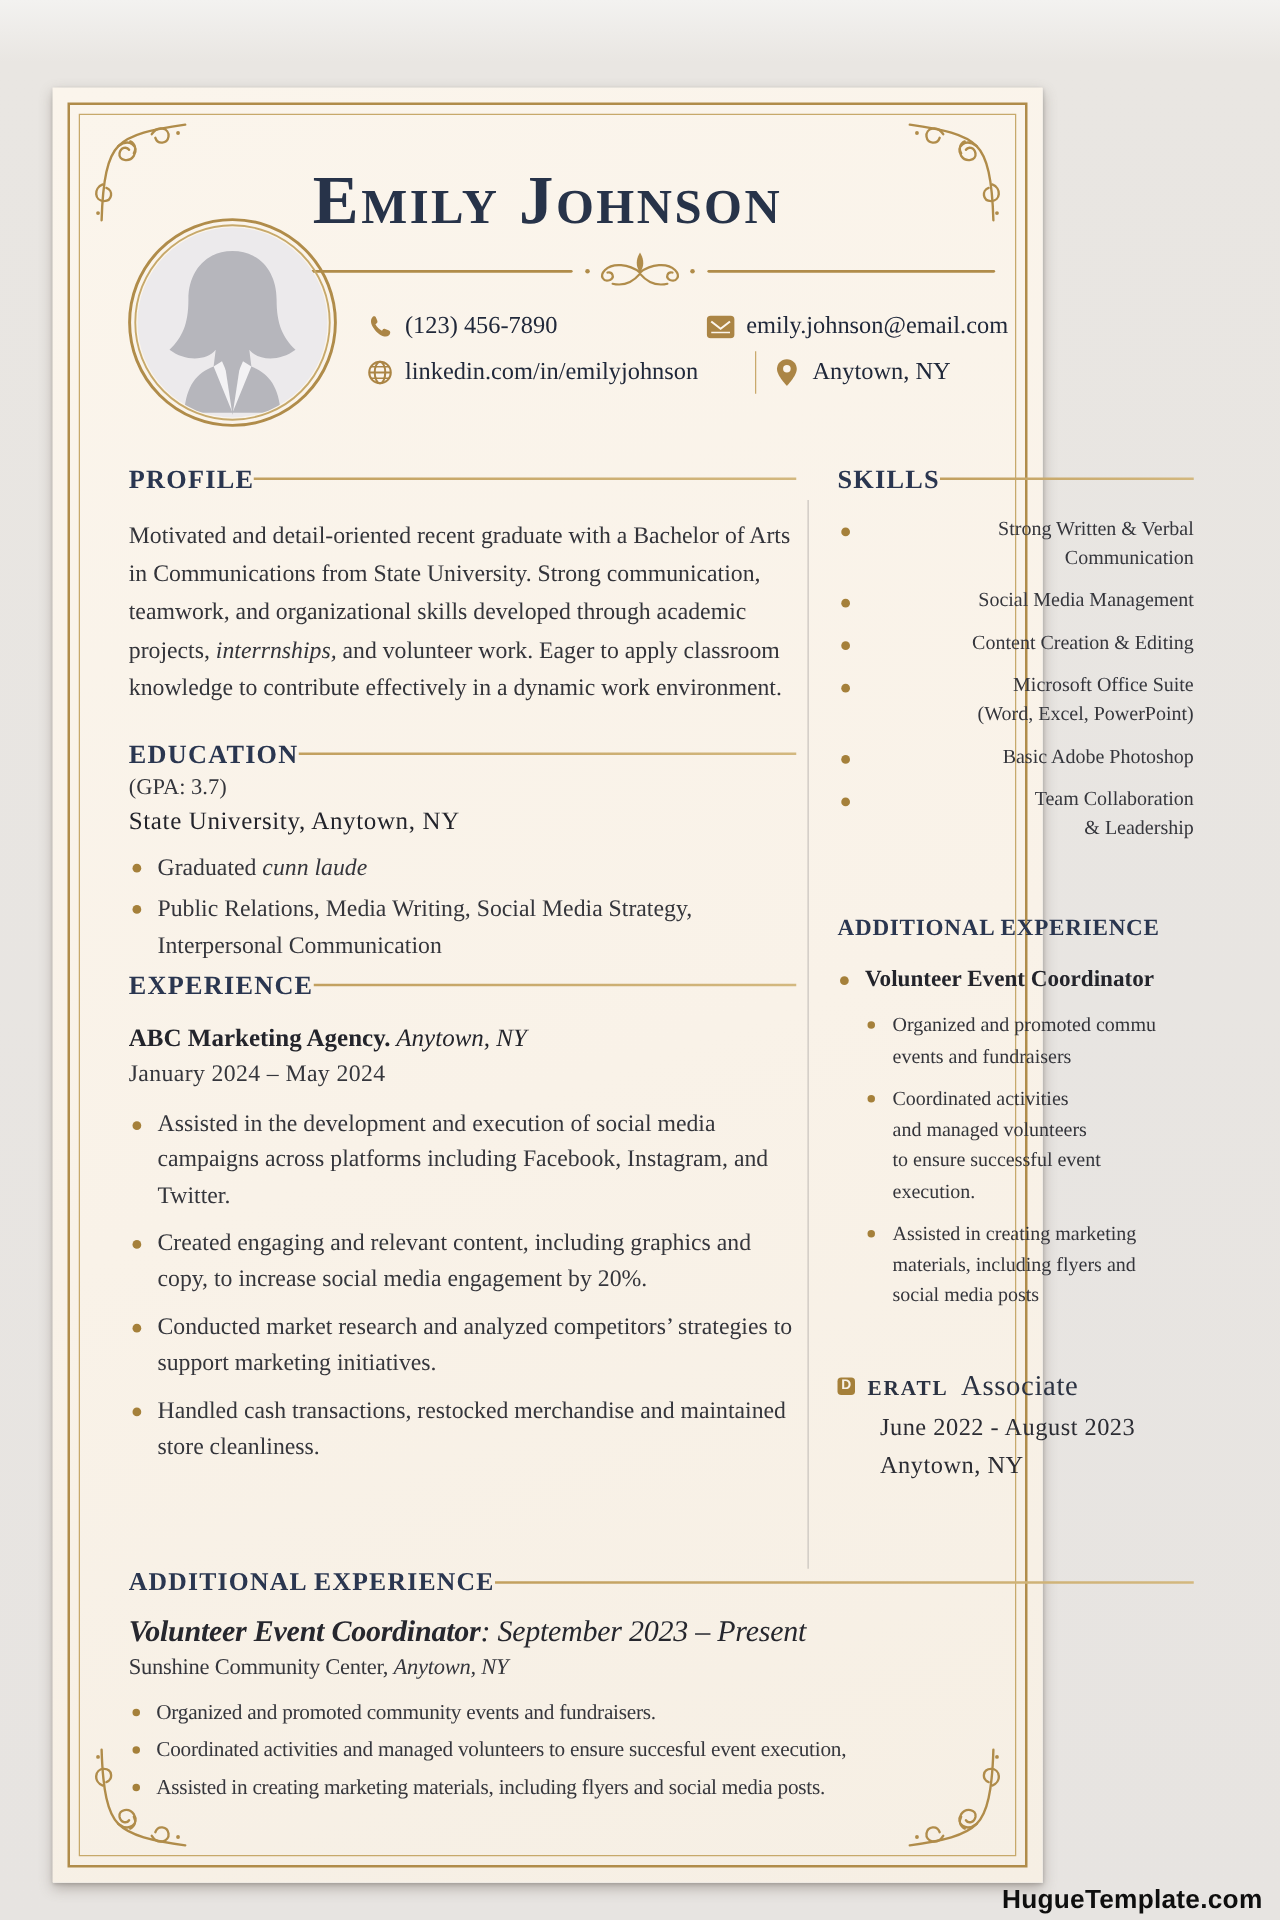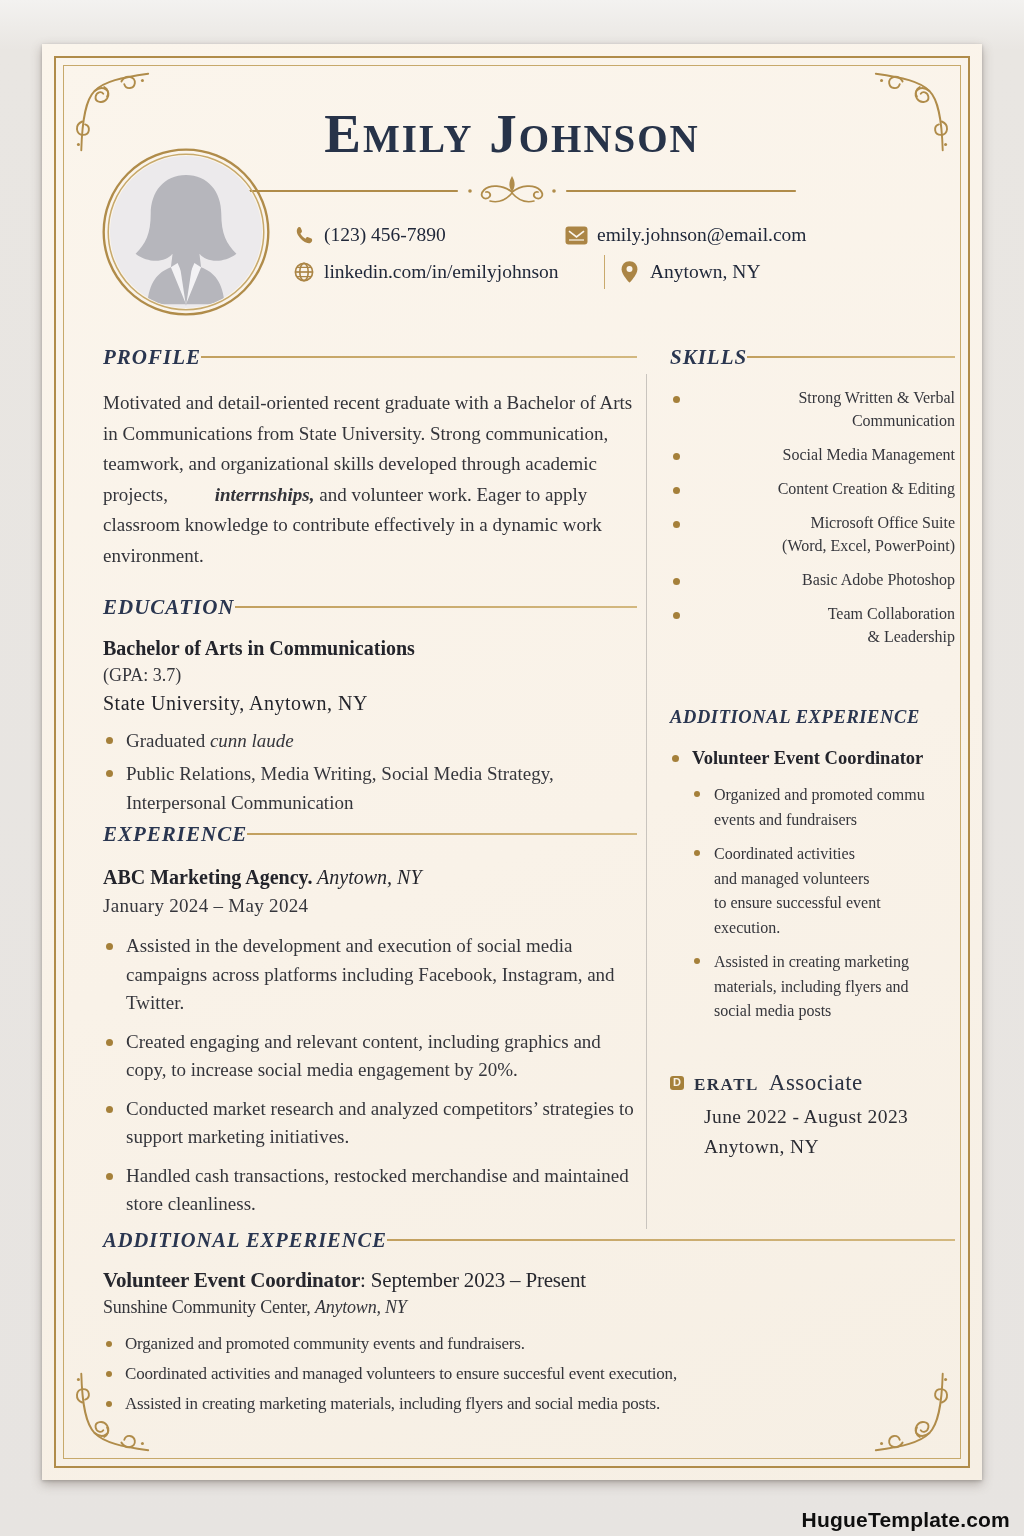--- a/index.html
+++ b/index.html
@@ -3,21 +3,21 @@
 <meta charset="utf-8">
 <style>
   html,body{margin:0;padding:0;}
   body{
     width:1024px;height:1536px;position:relative;overflow:hidden;
     background:linear-gradient(180deg,#f3f2f0 0,#e9e6e2 50px,#e7e4e1 100%);
     font-family:"Liberation Serif","DejaVu Serif",serif;
     color:#35363c;
   }
   .paper{
-    position:absolute;left:42px;top:44px;width:940px;height:1436px;
+    position:absolute;left:42px;top:70px;width:792px;height:1436px;
     background:linear-gradient(160deg,#fbf5ec 0%,#f9f2e8 55%,#f6efe4 100%);
     box-shadow:0 4px 10px rgba(110,100,90,.45),0 1px 3px rgba(0,0,0,.2);
   }
   .frame-outer{position:absolute;inset:12px;border:2px solid #b08c4a;pointer-events:none;}
   .frame-inner{position:absolute;inset:21px;border:1px solid #c7a96b;pointer-events:none;}
   .corner{position:absolute;width:86px;height:86px;}
   .corner.tl{left:24px;top:24px;}
   .corner.tr{right:24px;top:24px;transform:scaleX(-1);}
   .corner.bl{left:24px;bottom:24px;transform:scaleY(-1);}
   .corner.br{right:24px;bottom:24px;transform:scale(-1,-1);}
@@ -33,29 +33,29 @@
 
   .contact{position:absolute;left:250px;top:176px;width:660px;font-size:19.5px;color:#20283a;}
   .c-row{display:flex;align-items:center;height:30px;margin-bottom:7px;}
   .c-item{display:flex;align-items:center;gap:9px;}
   .c-item .ic{display:inline-flex;width:23px;justify-content:center;}
   .w273{width:273px;}
   .w312{width:312px;}
   .vsep{width:1px;height:34px;background:#c9a96c;margin-right:13px;}
 
   .sec-head{display:flex;align-items:center;gap:0;color:#2a3650;
-    font-weight:700;font-size:21px;letter-spacing:1px;line-height:26px;font-style:italic;}
+    font-weight:700;font-size:21px;letter-spacing:1px;line-height:26px;}
   .sec-head .rule{flex:1;height:2px;background:linear-gradient(90deg,#c2a05f,#d3b87f);}
 
   .col-left{position:absolute;left:61px;top:300px;width:534px;}
   .col-right{position:absolute;left:628px;top:300px;width:285px;}
   .vdivider{position:absolute;left:604px;top:330px;width:1px;height:855px;background:#c9c4be;}
 
   .para{margin-top:18px;font-size:19px;line-height:30.5px;color:#33343a;}
-  .emph{font-weight:700;font-style:italic;margin-left:42px;}
+  .emph{font-weight:400;font-style:italic;}
 
   .edu-head{margin-top:23px;}
   .edu-degree{margin-top:14px;font-weight:700;font-size:20px;line-height:28px;color:#23242b;}
   .edu-gpa{font-size:18px;line-height:27px;}
   .edu-school{font-size:20px;line-height:28px;letter-spacing:.5px;color:#23242b;}
 
   ul{list-style:none;margin:0;padding:0;}
   .dots li{position:relative;padding-left:23px;font-size:19px;line-height:29px;margin-bottom:4px;}
   .dots li::before{content:'';position:absolute;left:3px;top:11px;width:7px;height:7px;border-radius:50%;background:#a5803a;}
   .edu-bullets{margin-top:9px;}
@@ -83,21 +83,21 @@
   .retail-title{display:flex;align-items:baseline;gap:10px;color:#2b3242;}
   .retail-marker{align-self:center;display:inline-flex;align-items:center;justify-content:center;
     width:14px;height:14px;border-radius:3px;background:#a5803a;color:#f8f2e8;
     font-family:"Liberation Sans",sans-serif;font-size:11px;font-weight:700;line-height:1;}
   .retail-caps{font-size:17px;letter-spacing:1.5px;font-weight:600;}
   .retail-rest{font-size:23px;letter-spacing:.5px;}
   .retail-lines{margin-top:6px;padding-left:34px;font-size:19.5px;line-height:30px;letter-spacing:.4px;color:#2b2c33;}
 
   .bottom-add{position:absolute;left:61px;top:1183px;width:852px;}
   .bottom-add .sec-head{font-size:20.5px;}
-  .b-role{margin-top:14px;font-size:21px;line-height:27px;letter-spacing:-.2px;color:#26272e;}
+  .b-role{margin-top:14px;font-size:24px;line-height:27px;letter-spacing:-.2px;color:#26272e;font-style:italic;}
   .b-role b{font-weight:700;}
   .b-org{font-size:18px;line-height:27px;letter-spacing:-.2px;}
   .b-bullets{margin-top:8px;}
   .b-bullets li{position:relative;padding-left:22px;font-size:17px;line-height:30px;letter-spacing:-.2px;}
   .b-bullets li::before{content:'';position:absolute;left:3px;top:12px;width:6px;height:6px;border-radius:50%;background:#a5803a;}
 
   .footer-brand{
     position:absolute;right:14px;bottom:4px;
     font-family:"Liberation Sans","DejaVu Sans",sans-serif;
     font-weight:700;font-size:21px;color:#0e0e0e;letter-spacing:.2px;
@@ -222,21 +222,20 @@
       <span class="rule"></span>
     </div>
     <div class="para">
       <span>Motivated and detail-oriented recent graduate with a Bachelor of Arts in Communications from State University. Strong communication, teamwork, and organizational skills developed through academic projects, </span><span class="emph">interrnships,</span><span> and volunteer work. Eager to apply classroom knowledge to contribute effectively in a dynamic work environment.</span>
     </div>
 
     <div class="sec-head edu-head">
       <span>EDUCATION</span>
       <span class="rule"></span>
     </div>
-    <div class="edu-degree">Bachelor of Arts in Communications</div>
     <div class="edu-gpa">(GPA: 3.7)</div>
     <div class="edu-school">State University, Anytown, NY</div>
     <ul class="dots edu-bullets">
       <li><span>Graduated </span><span class="ital">cunn laude</span></li>
       <li>Public Relations, Media Writing, Social Media Strategy, Interpersonal Communication</li>
     </ul>
 
     <div class="sec-head exp-head">
       <span>EXPERIENCE</span>
       <span class="rule"></span>

